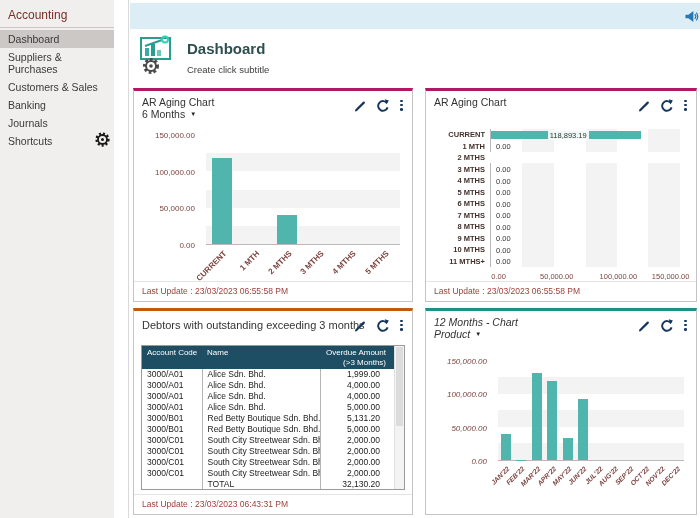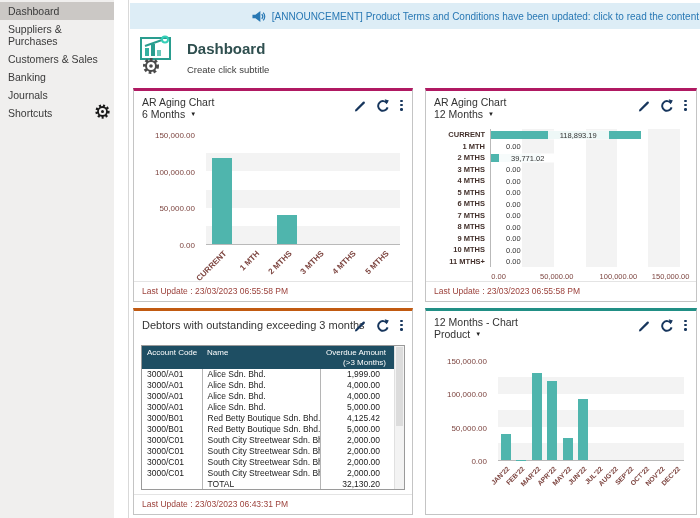--- a/index.html
+++ b/index.html
@@ -55,40 +55,41 @@
   .vc-x span { position:absolute; top:3px; transform:rotate(-45deg); transform-origin:right top; white-space:nowrap; }
 
   
   .hc-wrap { position:absolute; left:8px; right:8px; top:36px; bottom:20px; }
   .hc-rows { position:absolute; left:0; right:8px; top:2px; bottom:14px; }
   .hc-row { display:flex; height:8.33%; align-items:center; }
   .hc-label { width:56px; text-align:right; padding-right:5px; font-size:7.5px; font-weight:bold; color:#43302b; white-space:nowrap; }
   .hc-track { position:relative; flex:1; height:100%; border-left:1px solid #b9b9b9;
               background:linear-gradient(to right,#fff 0 16.66%,#f3f3f3 16.66% 33.33%,#fff 33.33% 50%,#f3f3f3 50% 66.66%,#fff 66.66% 83.33%,#f3f3f3 83.33% 100%); }
   .hc-bar { position:absolute; left:0; top:14%; height:72%; }
-  .hc-val { position:absolute; top:50%; transform:translateY(-50%); font-size:7.5px; color:#333; white-space:nowrap; padding:0 12px; }
+  .hc-val { position:absolute; top:50%; transform:translateY(-50%); font-size:7.5px; color:#333; white-space:nowrap; padding:0 2px; }
   .hc-x { position:absolute; left:61px; right:8px; bottom:0; height:12px; font-size:7.5px; color:#7d4540; }
   .hc-x span { position:absolute; bottom:0; transform:translateX(-50%); white-space:nowrap; }
 
   
   .tbl-wrap { position:absolute; left:7px; right:7px; top:34px; bottom:24px; border:1px solid #9a9a9a; overflow:hidden; background:#fff; }
   .tbl-scroll { position:absolute; right:0; top:0; bottom:0; width:10px; background:#f3f3f3; border-left:1px solid #e0e0e0; cursor:pointer; }
   .tbl-thumb { position:absolute; top:1px; right:1px; width:7px; height:55%; background:#dcdcdc; }
   table { width:calc(100% - 10px); border-collapse:collapse; table-layout:fixed; }
   thead th { background:#1e4e63; color:#fff; font-weight:normal; font-size:8px; text-align:left; padding:2px 4px 2px 5px; vertical-align:top; line-height:9.5px; }
   thead th.num { text-align:right; padding-right:8px; }
   tbody td { font-size:8.5px; color:#1a1a1a; padding:0 4px 0 5px; line-height:11px; height:11px;
              border-left:1px solid #b5b5b5; overflow:hidden; white-space:nowrap; }
   tbody td:first-child { border-left:none; }
   tbody td.num { text-align:right; padding-right:14px; }
 </style>
 </head>
 <body>
 
 <div id="sidebar">
+  <div class="sb-title">Accounting</div>
   <div class="sb-items">
     <div class="sb-item active"><span>Dashboard</span></div>
     <div class="sb-item"><span>Suppliers &amp; Purchases</span></div>
     <div class="sb-item"><span>Customers &amp; Sales</span></div>
     <div class="sb-item"><span>Banking</span></div>
     <div class="sb-item"><span>Journals</span></div>
     <div class="sb-item">
       <span>Shortcuts</span>
       <span class="sb-gear">
         <svg width="15" height="15" viewBox="0 0 20 20">
@@ -105,21 +106,20 @@
 <div id="main">
 
   <div id="announce">
     <span style="line-height:0">
       <svg width="15" height="13" viewBox="0 0 16 14">
         <path d="M1.5 5.2 h3.2 L10 1.2 v11.6 L4.7 8.8 H1.5 z" fill="#2878b4"></path>
         <path d="M11.5 4.5 a3.6 3.6 0 0 1 0 5" fill="none" stroke="#2878b4" stroke-width="1.3"></path>
         <path d="M13 2.8 a6 6 0 0 1 0 8.4" fill="none" stroke="#2878b4" stroke-width="1.3"></path>
       </svg>
     </span>
-    <span>[ANNOUNCEMENT] Product Terms and Conditions have been updated: click to read the content</span>
   </div>
 
   <div id="page-head">
     <span style="line-height:0">
       <svg width="42" height="42" viewBox="0 0 42 42">
         <rect x="4" y="5" width="29" height="21" fill="#ffffff" stroke="#2a9d8f" stroke-width="2"></rect>
         <rect x="8" y="15" width="4" height="8" fill="#35b0a0"></rect>
         <rect x="14" y="11" width="4" height="12" fill="#2a9d8f"></rect>
         <rect x="20" y="17" width="4" height="6" fill="#6cc8bb"></rect>
         <polyline points="8,13 25,7" stroke="#2a9d8f" stroke-width="2" fill="none"></polyline>
@@ -193,24 +193,20 @@
           <span style="right: 25%; font-size: 8px;">4 MTHS</span>
           <span style="right: 8.33333%; font-size: 8px;">5 MTHS</span>
         </div>
       </div>
     <div class="card-footer">Last Update : 23/03/2023 06:55:58 PM</div>
   </div>
 
   <div class="card" id="card-ar12" style="border-top-color: rgb(176, 25, 98);">
     <div class="card-head">
       <div class="card-title">AR Aging Chart</div>
-      <div class="card-period">
-        <span>12 Months</span>
-        <span class="caret">▼</span>
-      </div>
       <div class="card-icons">
         <span><svg width="13" height="13" viewBox="0 0 13 13">
               <path d="M3.4 11 L10.8 3.6" stroke="#17365d" stroke-width="2.2" stroke-linecap="round"></path>
               <path d="M1.9 12.5 l1.9-0.6 -1.3-1.3 z" fill="#17365d"></path>
             </svg></span>
         <span><svg width="13" height="13" viewBox="0 0 14 14">
               <path d="M11.9 4.6 A5.2 5.2 0 1 0 12.5 9" fill="none" stroke="#17365d" stroke-width="2.1"></path>
               <polygon points="9.4,0.4 13.9,1.6 11.2,5.6" fill="#17365d"></polygon>
             </svg></span>
         <span class="kebab">
@@ -230,24 +226,20 @@
             </div>
           </div>
           <div class="hc-row">
             <div class="hc-label">1 MTH</div>
             <div class="hc-track">
               <span class="hc-val" style="left: 3px;">0.00</span>
             </div>
           </div>
           <div class="hc-row">
             <div class="hc-label">2 MTHS</div>
-            <div class="hc-track">
-              <div class="hc-bar" style="width: 26.514%; background: rgb(79, 181, 173);"></div>
-              <span class="hc-val" style="left: 8px; background: rgba(255, 255, 255, 0.95);">39,771.02</span>
-            </div>
           </div>
           <div class="hc-row">
             <div class="hc-label">3 MTHS</div>
             <div class="hc-track">
               <span class="hc-val" style="left: 3px;">0.00</span>
             </div>
           </div>
           <div class="hc-row">
             <div class="hc-label">4 MTHS</div>
             <div class="hc-track">
@@ -352,21 +344,21 @@
               <td class="num">4,000.00</td>
             </tr>
             <tr>
               <td>3000/A01</td>
               <td>Alice Sdn. Bhd.</td>
               <td class="num">5,000.00</td>
             </tr>
             <tr>
               <td>3000/B01</td>
               <td>Red Betty Boutique Sdn. Bhd.</td>
-              <td class="num">4,125.42</td>
+              <td class="num">5,131.20</td>
             </tr>
             <tr>
               <td>3000/B01</td>
               <td>Red Betty Boutique Sdn. Bhd.</td>
               <td class="num">5,000.00</td>
             </tr>
             <tr>
               <td>3000/C01</td>
               <td>South City Streetwear Sdn. Bhd.</td>
               <td class="num">2,000.00</td>
@@ -393,21 +385,21 @@
             </tr>
           </tbody>
       </table>
       <div class="tbl-scroll">
           <div class="tbl-thumb"></div>
         </div>
     </div>
     <div class="card-footer">Last Update : 23/03/2023 06:43:31 PM</div>
   </div>
 
-  <div class="card" id="card-revenue" style="border-top-color: rgb(33, 143, 133);">
+  <div class="card" id="card-revenue" style="border-top-color: rgb(33, 143, 133); font-style: italic;">
     <div class="card-head">
       <div class="card-title">12 Months - Chart</div>
       <div class="card-period">
         <span>Product</span>
         <span class="caret">▼</span>
       </div>
       <div class="card-icons">
         <span><svg width="13" height="13" viewBox="0 0 13 13">
               <path d="M3.4 11 L10.8 3.6" stroke="#17365d" stroke-width="2.2" stroke-linecap="round"></path>
               <path d="M1.9 12.5 l1.9-0.6 -1.3-1.3 z" fill="#17365d"></path>

